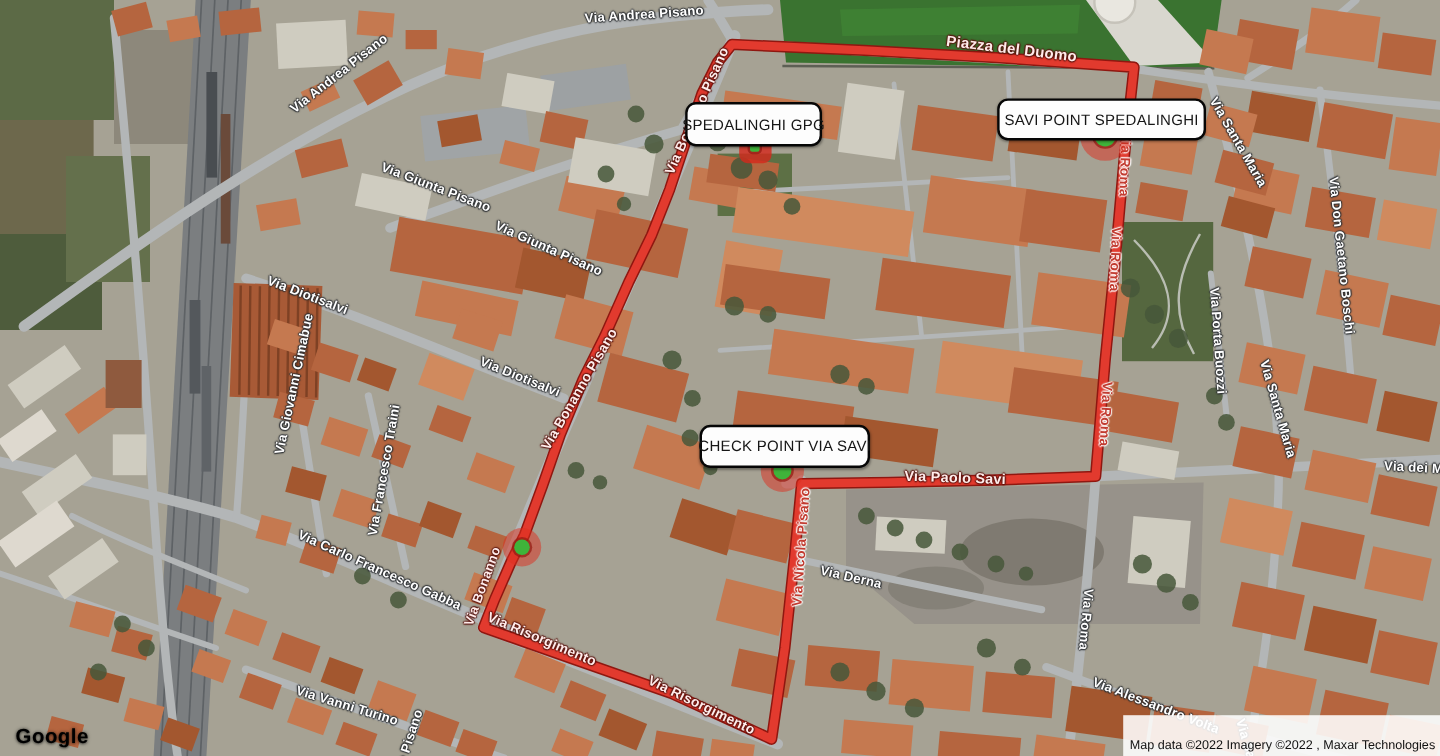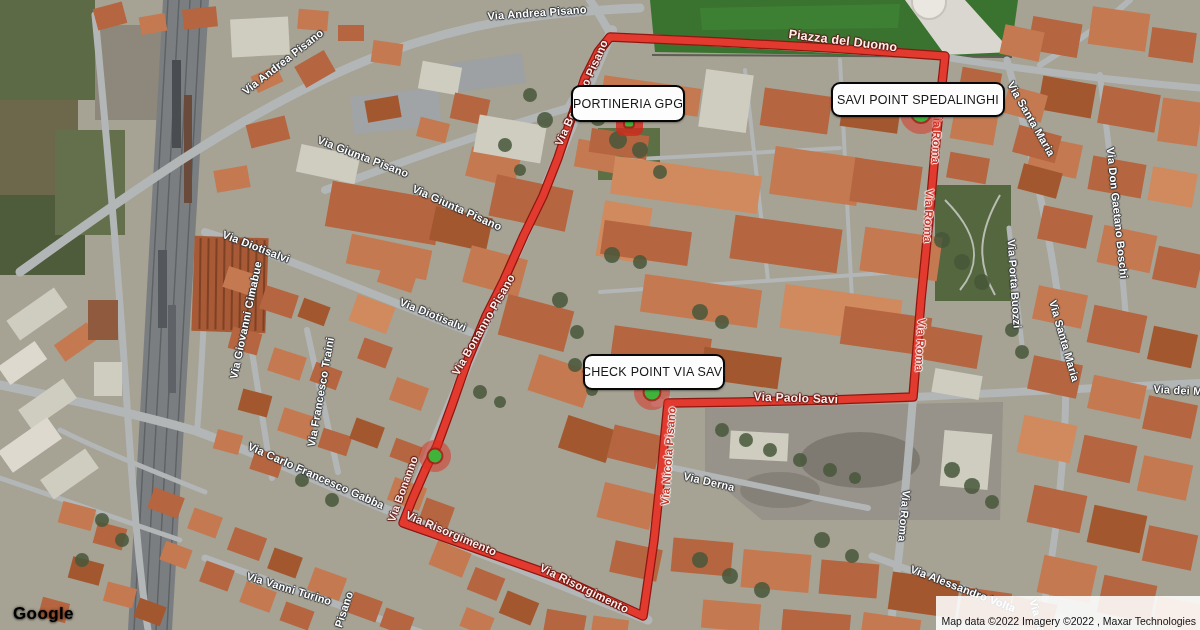--- a/index.html
+++ b/index.html
@@ -347,20 +347,20 @@
         <div class="core" style="width: 18px; height: 18px; left: 50%; top: 50%; transform: translate(-50%, -50%); background: rgb(63, 179, 58); box-shadow: rgba(150, 30, 20, 0.75) 0px 0px 0px 2px;"></div>
       </div>
       <div class="marker" style="left: 634px; top: 374px; width: 36px; height: 36px; background: rgba(221, 45, 30, 0.5);">
         <div class="core" style="width: 15px; height: 15px; left: 50%; top: 50%; transform: translate(-50%, -50%); background: rgb(63, 179, 58); box-shadow: rgba(150, 30, 20, 0.75) 0px 0px 0px 2px;"></div>
       </div>
       <div class="marker" style="left: 419px; top: 440px; width: 32px; height: 32px; background: rgba(221, 45, 30, 0.5);">
         <div class="core" style="width: 13px; height: 13px; left: 50%; top: 50%; transform: translate(-50%, -50%); background: rgb(63, 179, 58); box-shadow: rgba(150, 30, 20, 0.75) 0px 0px 0px 2px;"></div>
       </div>
     </div>
   <div id="checkpoints">
-      <div class="checkpoint" style="left: 571px; top: 85px; width: 110px; height: 33px;">PORTINERIA GPG</div>
+      <div class="checkpoint" style="left: 571px; top: 85px; width: 110px; height: 33px;">SPEDALINGHI GPG</div>
       <div class="checkpoint" style="left: 831px; top: 82px; width: 170px; height: 31px;">SAVI POINT SPEDALINGHI</div>
       <div class="checkpoint" style="left: 583px; top: 354px; width: 138px; height: 32px;">CHECK POINT VIA SAVI</div>
     </div>
 
   <div id="google-logo">Google</div>
   <div id="map-copyright">Map data ©2022 Imagery ©2022 , Maxar Technologies</div>
 </div>
 
 </body></html>

